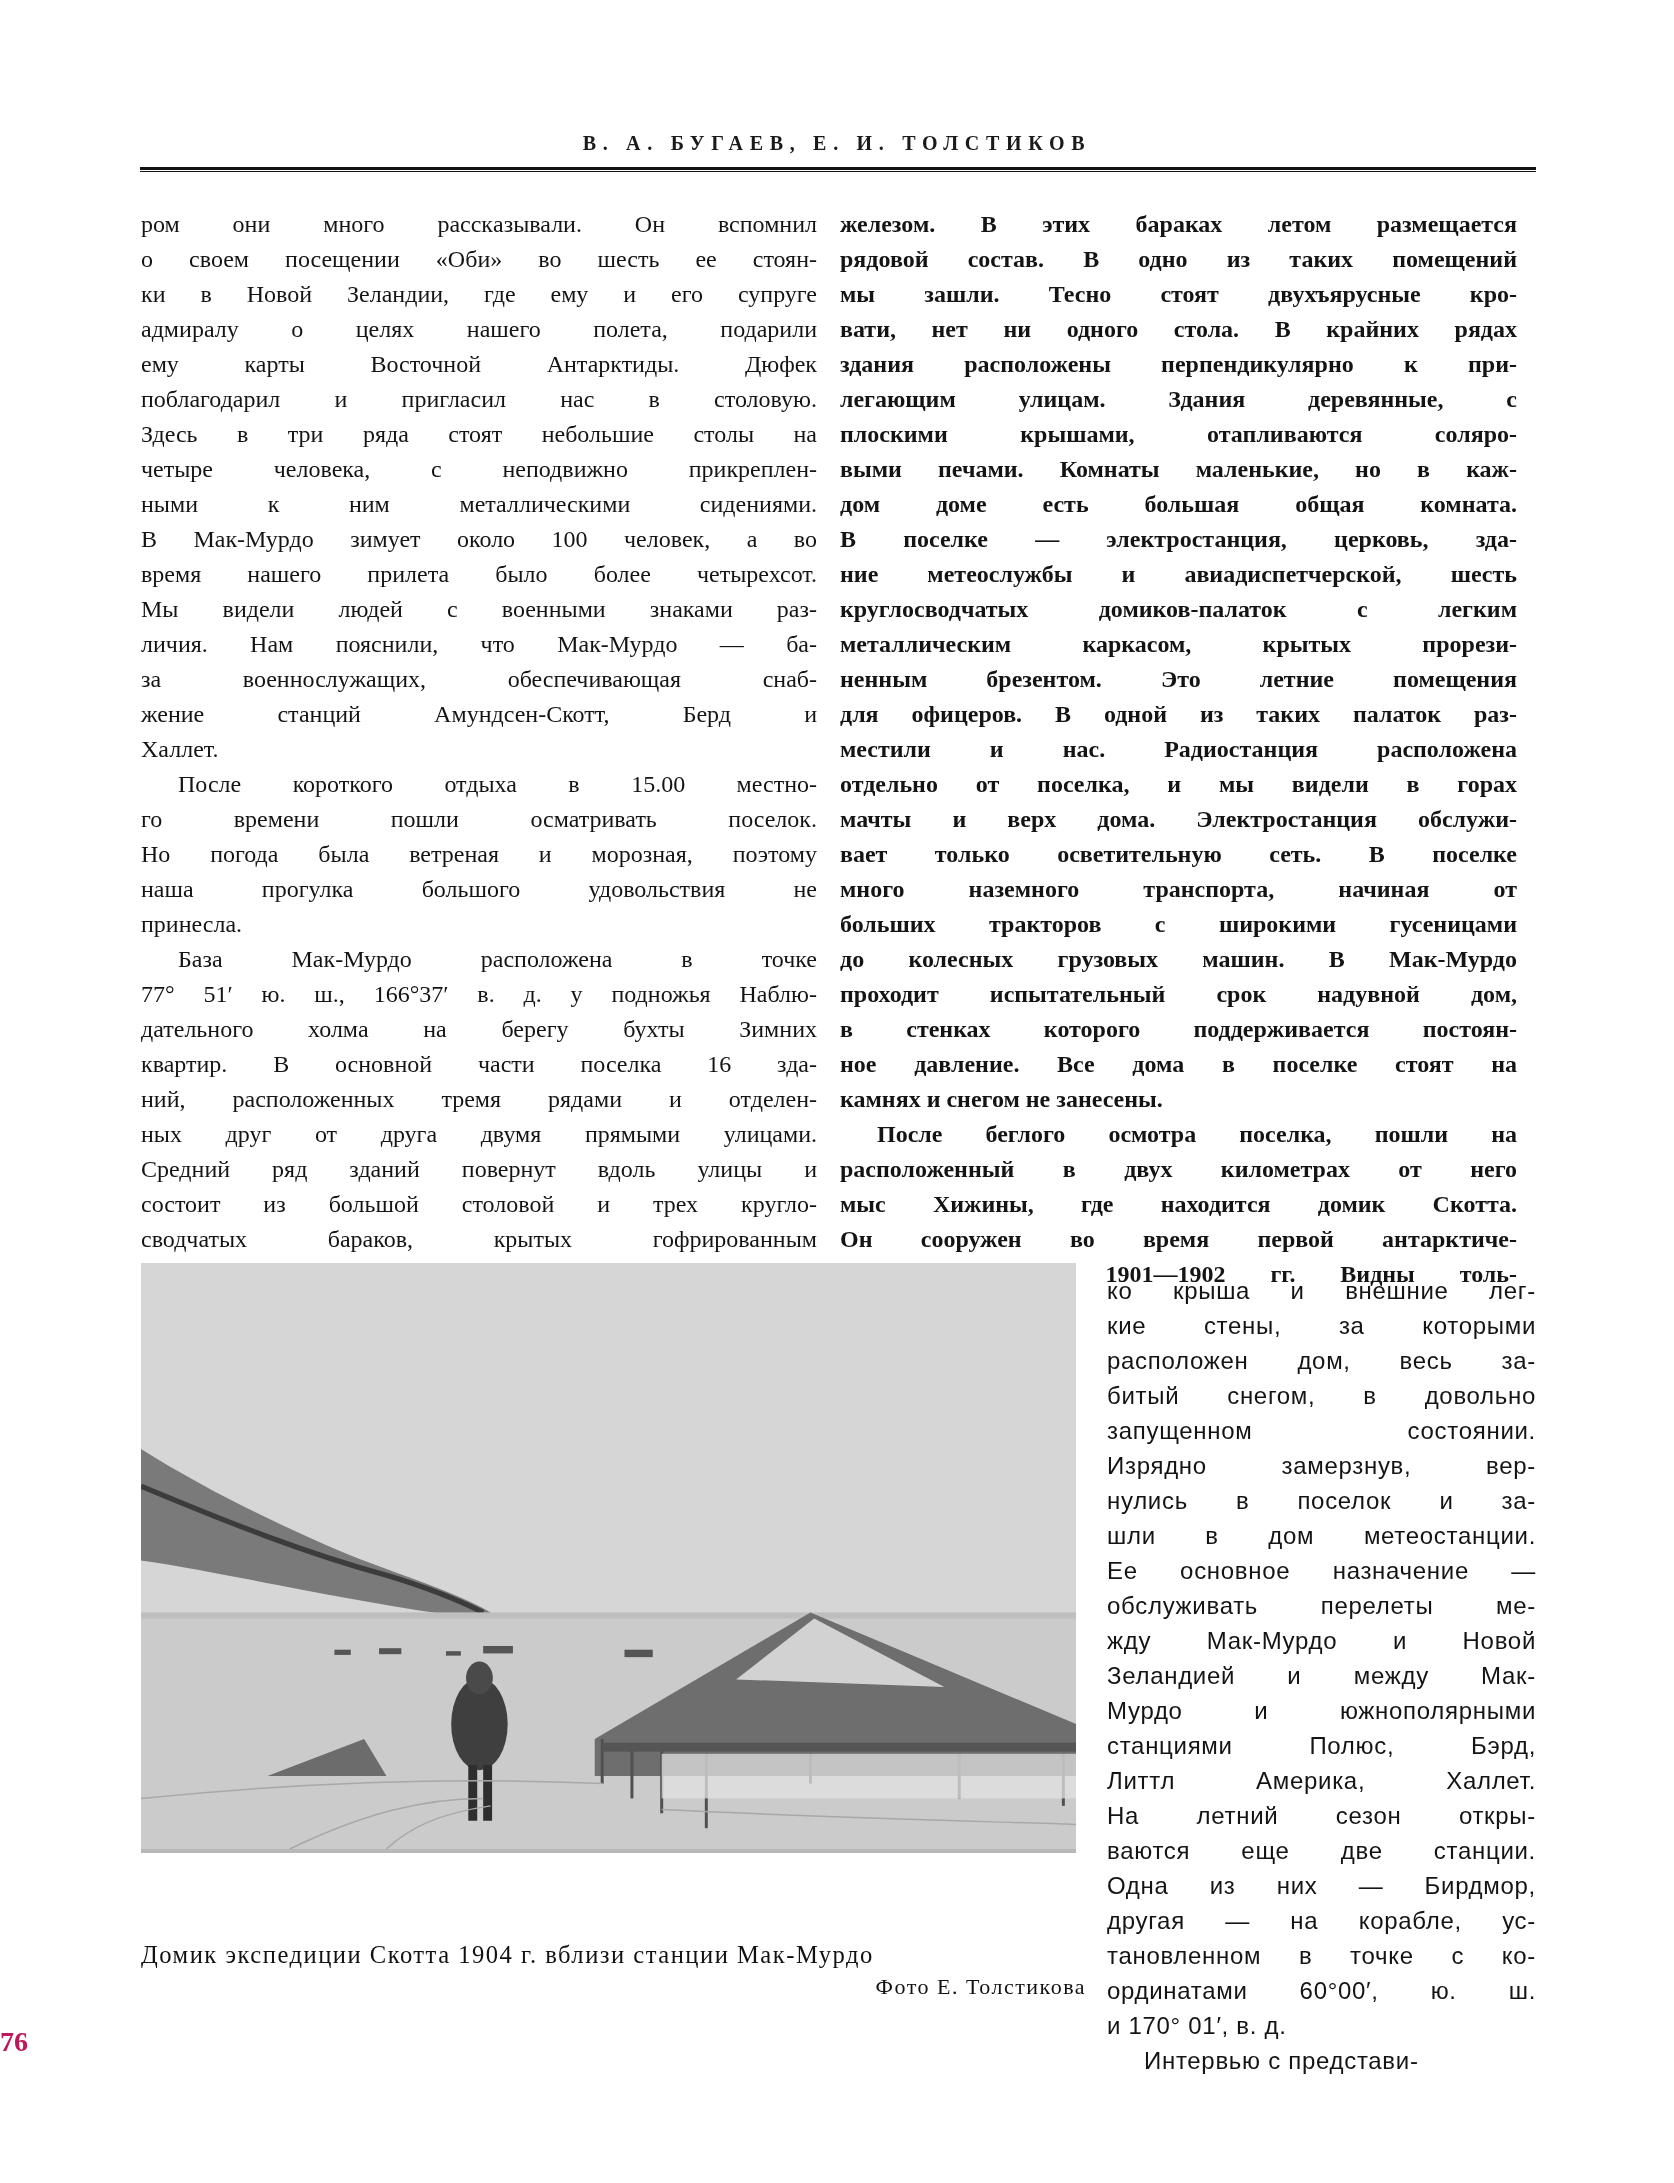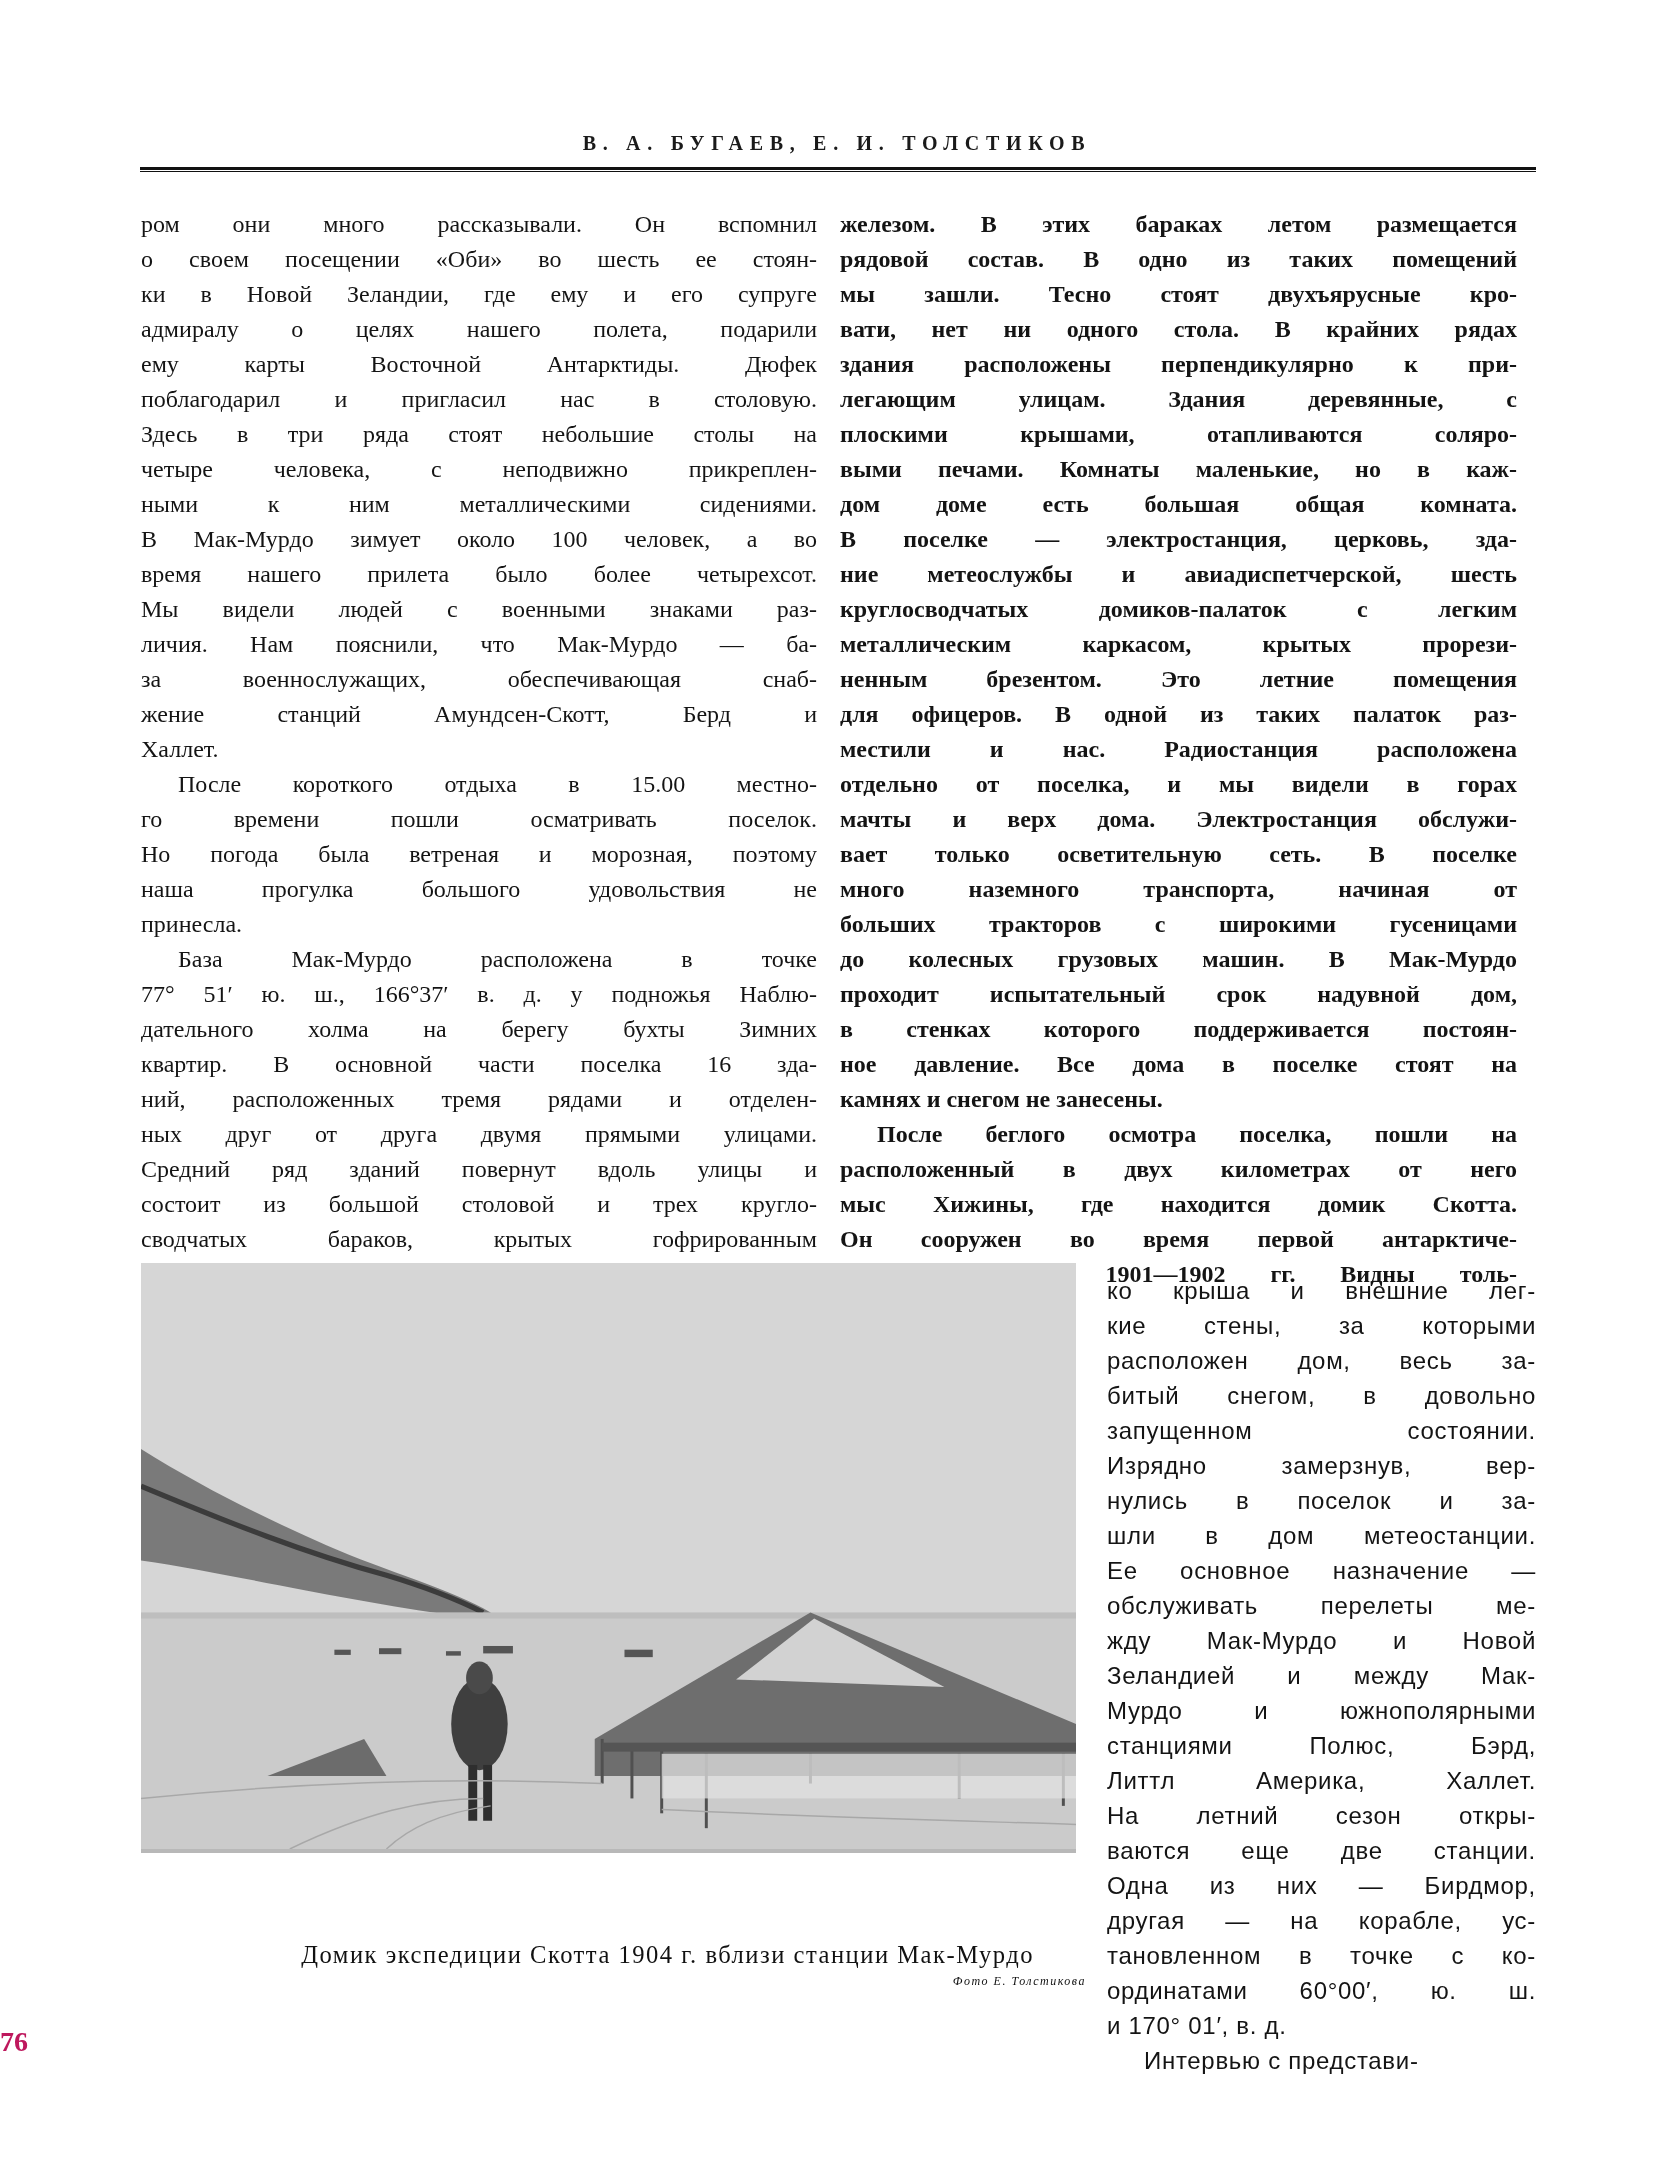--- a/index.html
+++ b/index.html
@@ -8,22 +8,22 @@
   .head-rule { position: absolute; top: 167px; left: 140px; width: 1396px; height: 5.2px; border-top: 3px solid #111; border-bottom: 1.5px solid #111; box-sizing: border-box; }
   .col { position: absolute; font-family: "Liberation Serif", serif; font-size: 24px; line-height: 35px; text-align: justify; color: #141414; }
   .col .line { display: block; white-space: nowrap; text-align-last: justify; }
   .col .line.last { text-align-last: left; }
   .col .indent { padding-left: 37px; }
   #col-left { left: 141px; top: 207px; width: 676px; }
   #col-right { left: 840px; top: 207px; width: 677px; font-weight: bold; }
   #col-narrow { left: 1107px; top: 1273px; width: 429px; font-family: "Liberation Sans", "DejaVu Sans", sans-serif; font-weight: normal; font-size: 24px; line-height: 35px; letter-spacing: 0.7px; }
   .photo { position: absolute; left: 141px; top: 1263px; width: 935px; height: 586px; background: linear-gradient(#d9d9d9 0%, #d0d0d0 36%, #c6c6c6 52%, #d4d4d4 62%, #c8c8c8 100%); overflow: hidden; border-bottom: 4.5px solid #b8b8b8; }
   .photo svg { width: 100%; height: 100%; display: block; }
-  .caption { position: absolute; left: 141px; top: 1941px; width: 893px; text-align: right; font-family: "Liberation Serif", serif; font-size: 24.6px; letter-spacing: 1.5px; color: #111; }
-  .credit { position: absolute; left: 811px; top: 1974px; width: 275px; text-align: right; font-family: "Liberation Serif", serif; font-size: 12px; font-style: italic; letter-spacing: 1.5px; color: #111; }
+  .caption { position: absolute; left: 141px; top: 1941px; width: 893px; text-align: left; font-family: "Liberation Serif", serif; font-size: 24.6px; letter-spacing: 1.5px; color: #111; }
+  .credit { position: absolute; left: 811px; top: 1974px; width: 275px; text-align: right; font-family: "Liberation Serif", serif; font-size: 22px; letter-spacing: 1.5px; color: #111; }
   .page-num { position: absolute; left: 0; top: 2026px; width: 1528px; text-align: left; font-family: "Liberation Serif", serif; font-weight: bold; font-size: 28px; color: #be185d; }
 </style>
 </head>
 <body>
 
 <div class="running-head">В. А. БУГАЕВ, Е. И. ТОЛСТИКОВ</div>
 <div class="head-rule"></div>
 
 <div class="col" id="col-left">
     <span class="line">ром они много расскaзывали. Он вспомнил</span>

